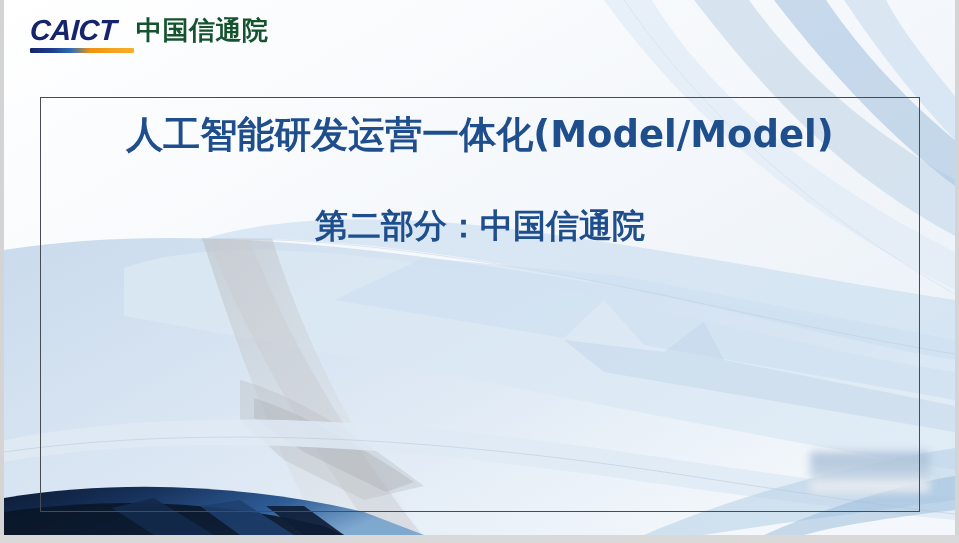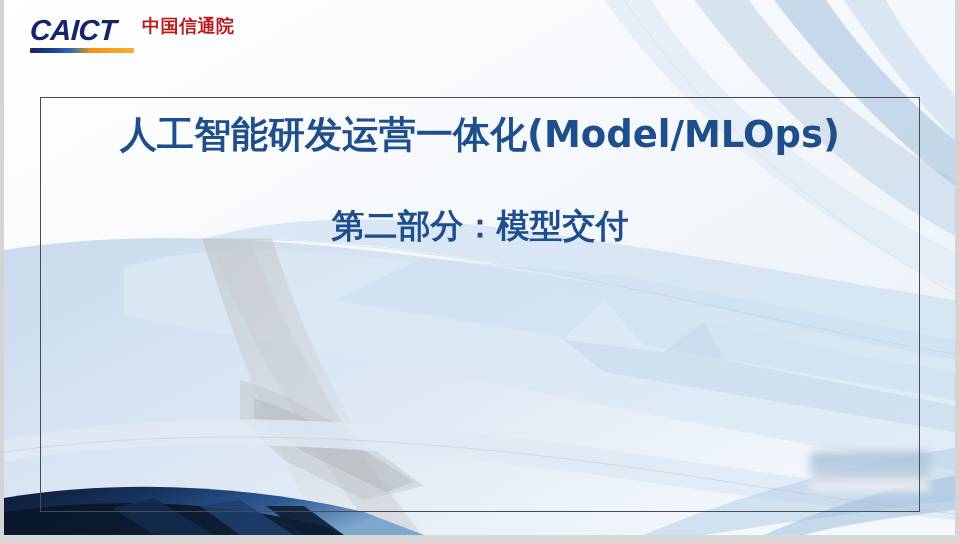--- a/index.html
+++ b/index.html
@@ -82,23 +82,23 @@
         #1d3f8f 22%,
         #2f6fb5 40%,
         #f0930f 58%,
         #f6a21b 78%,
         #f8ae2c 100%);
     border-radius: 1px;
   }
   #logo-cn {
     font-family: "DejaVu Sans", "Liberation Sans", sans-serif;
     font-weight: bold;
-    font-size: 18px;
-    color: #b91c1c;
-    margin-left: 8px;
+    font-size: 26px;
+    color: #14532d;
+    margin-left: 2px;
     margin-top: 1px;
     letter-spacing: 0.5px;
     white-space: nowrap;
   }
 
   
   #content-frame {
     position: absolute;
     left: 36px;
     top: 97px;
@@ -269,22 +269,22 @@
       <span id="logo-mark">
         <span id="logo-acronym">CAICT</span>
         <span id="logo-underline"></span>
       </span>
       <span id="logo-cn">中国信通院</span>
     </div>
 
     <div id="content-frame"></div>
 
     <div id="title-block">
-      <div class="title-line">人工智能研发运营一体化(Model/MLOps)</div>
-      <div id="subtitle-line">第二部分：模型交付</div>
+      <div class="title-line">人工智能研发运营一体化(Model/Model)</div>
+      <div id="subtitle-line">第二部分：中国信通院</div>
     </div>
 
   </div>
 
   <div id="left-gutter"></div>
   <div id="right-gutter"></div>
   <div id="bottom-gutter"></div>
 
 </div>
 

